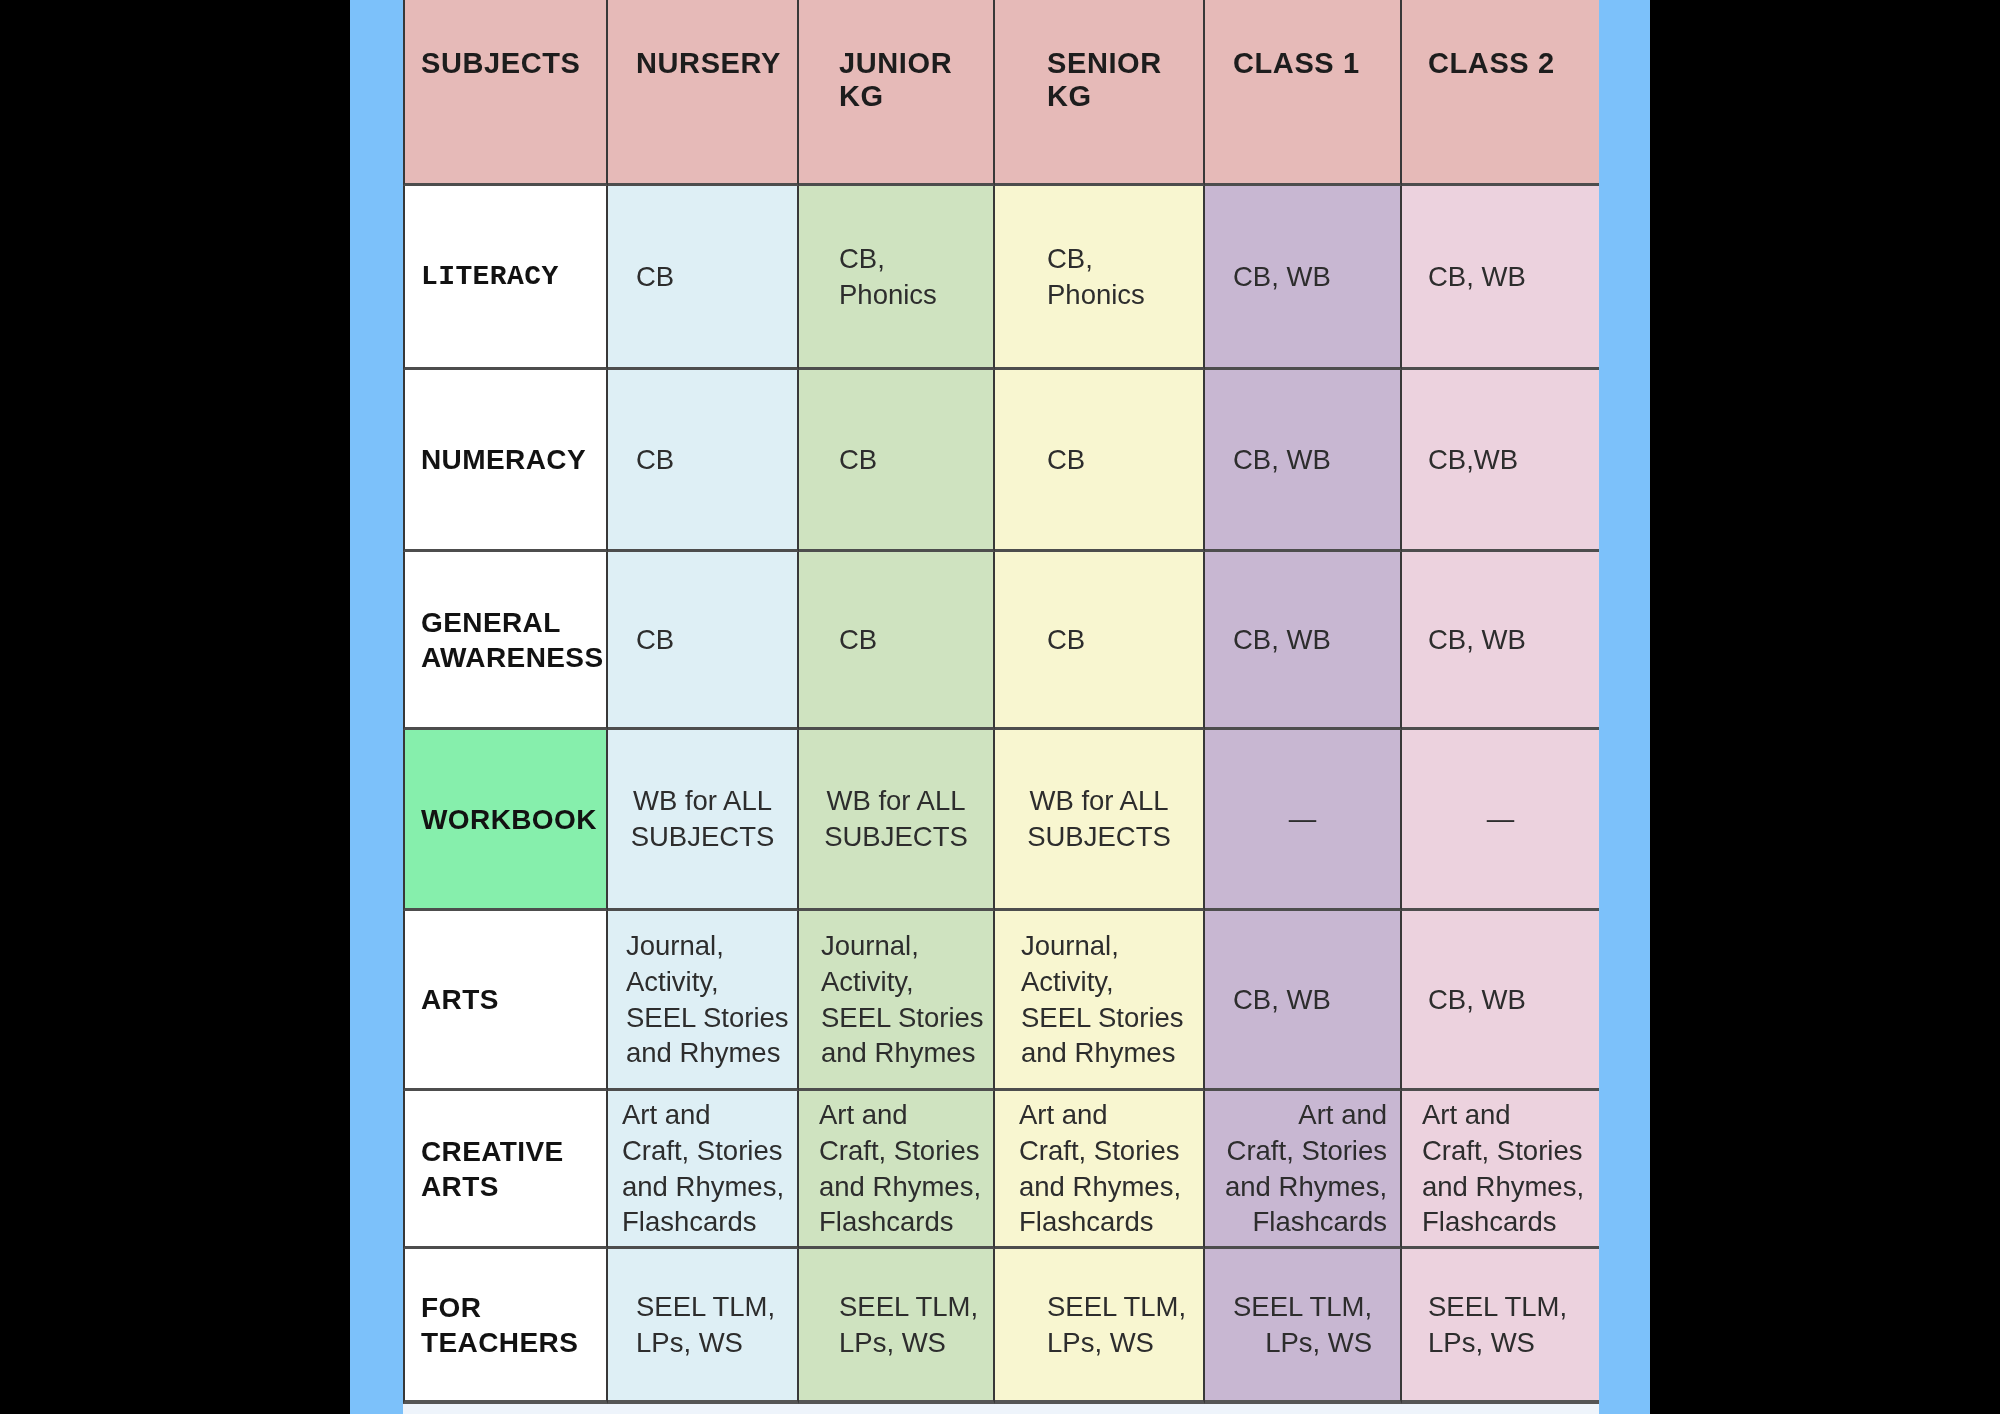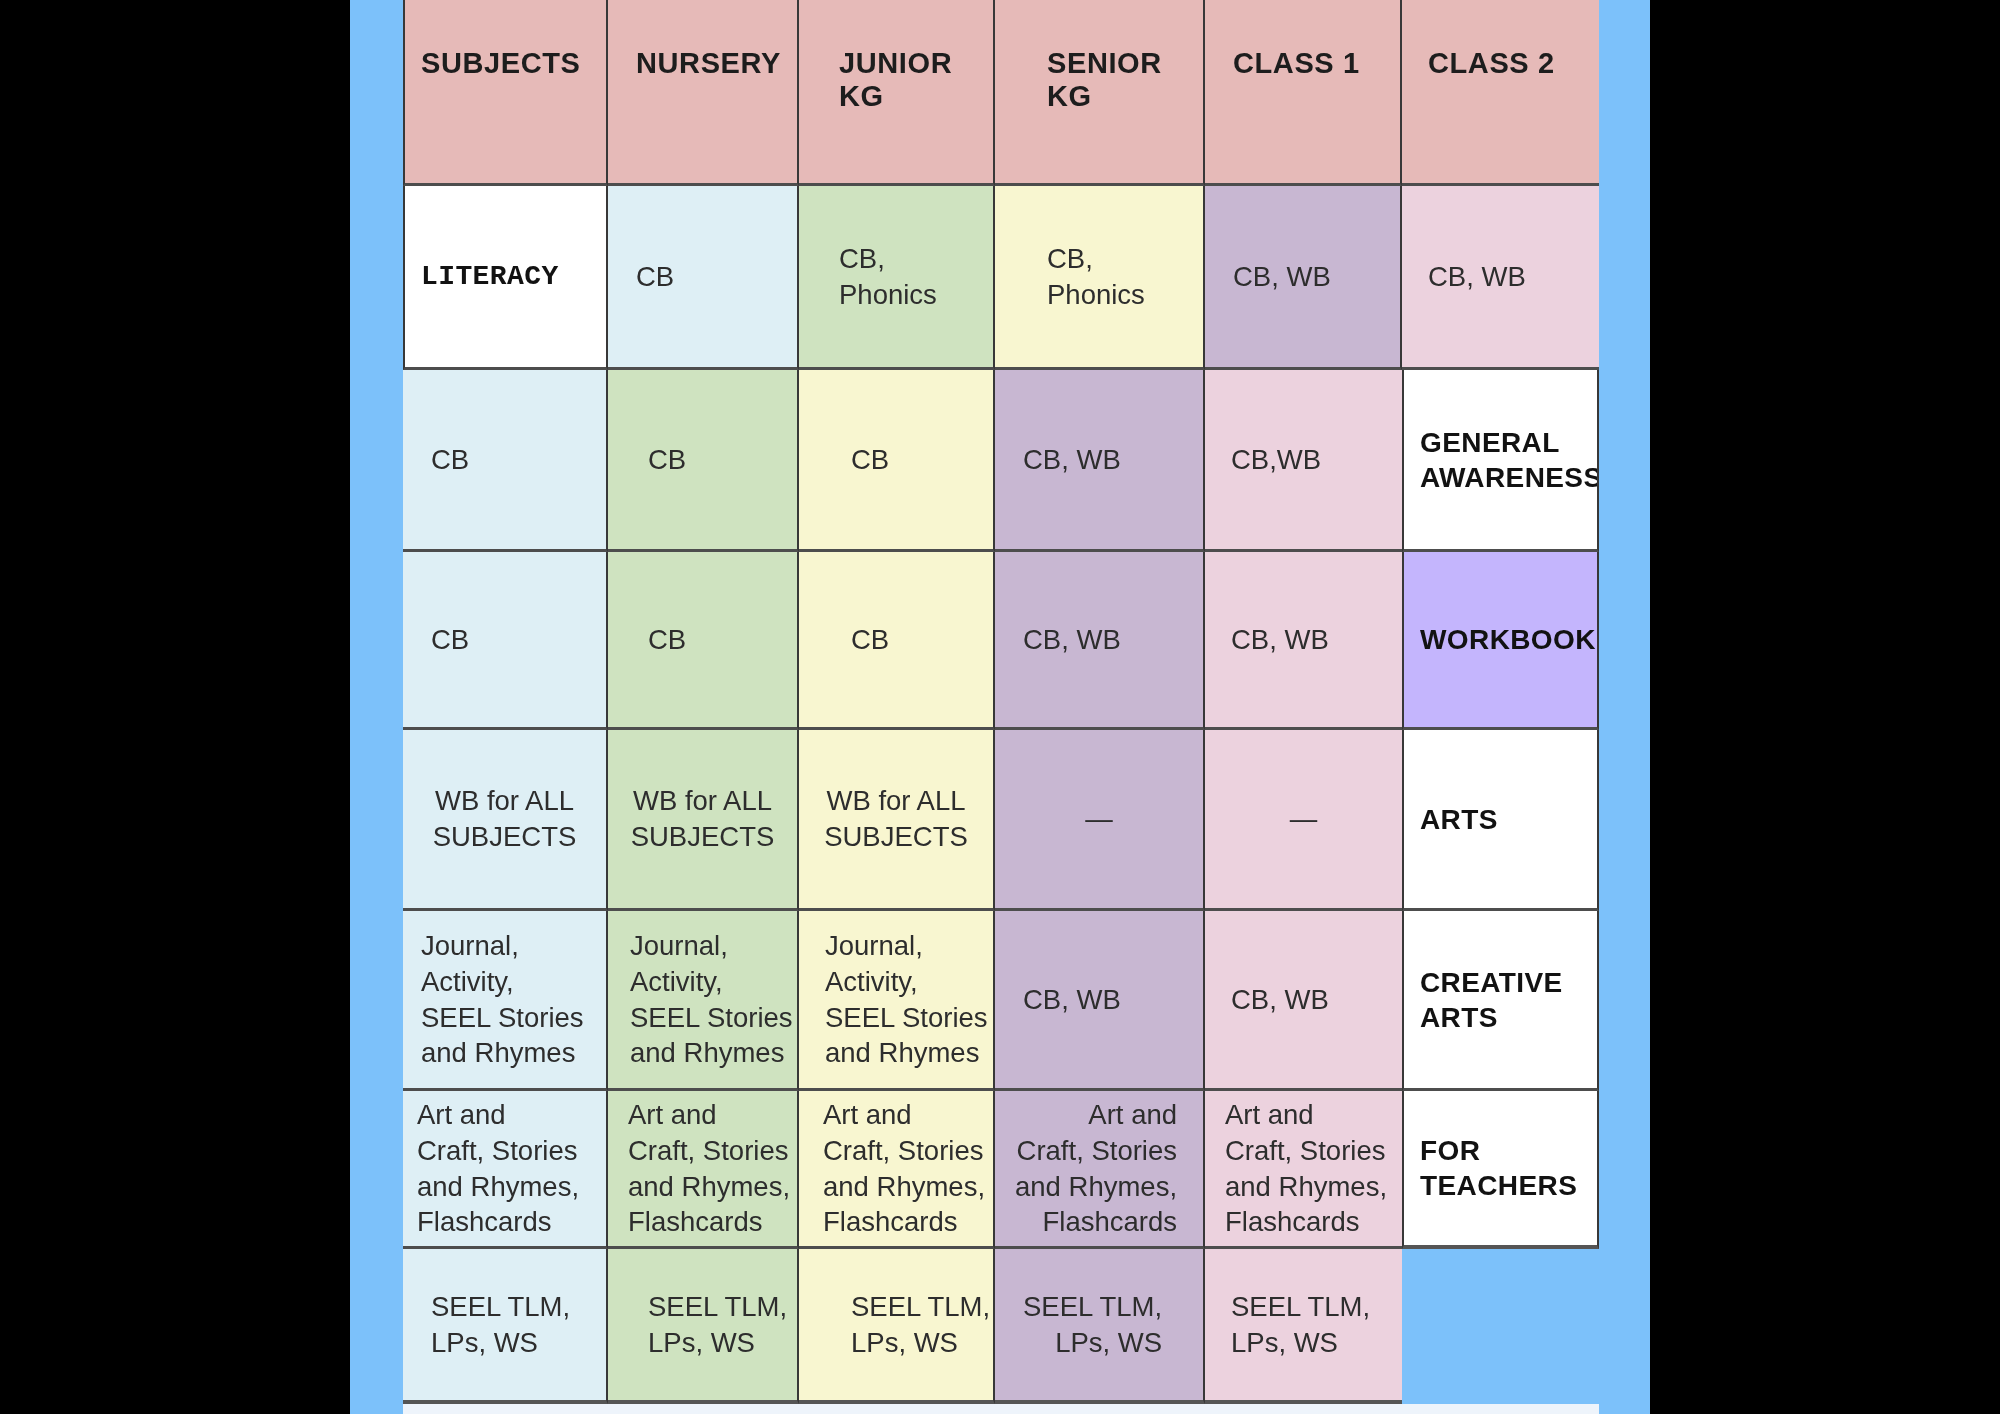--- a/index.html
+++ b/index.html
@@ -98,35 +98,36 @@
 
     <div class="cell subj c0" style="background-color: rgb(255, 255, 255); font-family: Liberation Mono, monospace;">LITERACY</div>
     <div class="cell body-cell c1" style="background-color: rgb(222, 239, 245);">CB</div>
     <div class="cell body-cell c2" style="background-color: rgb(207, 227, 192);">CB,
 Phonics</div>
     <div class="cell body-cell c3" style="background-color: rgb(248, 246, 208);">CB,
 Phonics</div>
     <div class="cell body-cell c4" style="background-color: rgb(200, 183, 210);">CB, WB</div>
     <div class="cell body-cell c5" style="background-color: rgb(236, 210, 222);">CB, WB</div>
 
+    <div class="cell subj c0" style="background-color: rgb(255, 255, 255);">NUMERACY</div>
     <div class="cell body-cell c1" style="background-color: rgb(222, 239, 245);">CB</div>
     <div class="cell body-cell c2" style="background-color: rgb(207, 227, 192);">CB</div>
     <div class="cell body-cell c3" style="background-color: rgb(248, 246, 208);">CB</div>
     <div class="cell body-cell c4" style="background-color: rgb(200, 183, 210);">CB, WB</div>
     <div class="cell body-cell c5" style="background-color: rgb(236, 210, 222);">CB,WB</div>
 
     <div class="cell subj c0" style="background-color: rgb(255, 255, 255);">GENERAL
 AWARENESS</div>
     <div class="cell body-cell c1" style="background-color: rgb(222, 239, 245);">CB</div>
     <div class="cell body-cell c2" style="background-color: rgb(207, 227, 192);">CB</div>
     <div class="cell body-cell c3" style="background-color: rgb(248, 246, 208);">CB</div>
     <div class="cell body-cell c4" style="background-color: rgb(200, 183, 210);">CB, WB</div>
     <div class="cell body-cell c5" style="background-color: rgb(236, 210, 222);">CB, WB</div>
 
-    <div class="cell subj c0" style="background-color: #c4b5fd; text-align: right;">WORKBOOK</div>
+    <div class="cell subj c0" style="background-color: #86efac; text-align: right;">WORKBOOK</div>
     <div class="cell body-cell c1 center" style="background-color: rgb(222, 239, 245);">WB for ALL
 SUBJECTS</div>
     <div class="cell body-cell c2 center" style="background-color: rgb(207, 227, 192);">WB for ALL
 SUBJECTS</div>
     <div class="cell body-cell c3 center" style="background-color: rgb(248, 246, 208);">WB for ALL
 SUBJECTS</div>
     <div class="cell body-cell c4 center" style="background-color: rgb(200, 183, 210);">—</div>
     <div class="cell body-cell c5 center" style="background-color: rgb(236, 210, 222);">—</div>
 
     <div class="cell subj c0" style="background-color: rgb(255, 255, 255);">ARTS</div>

